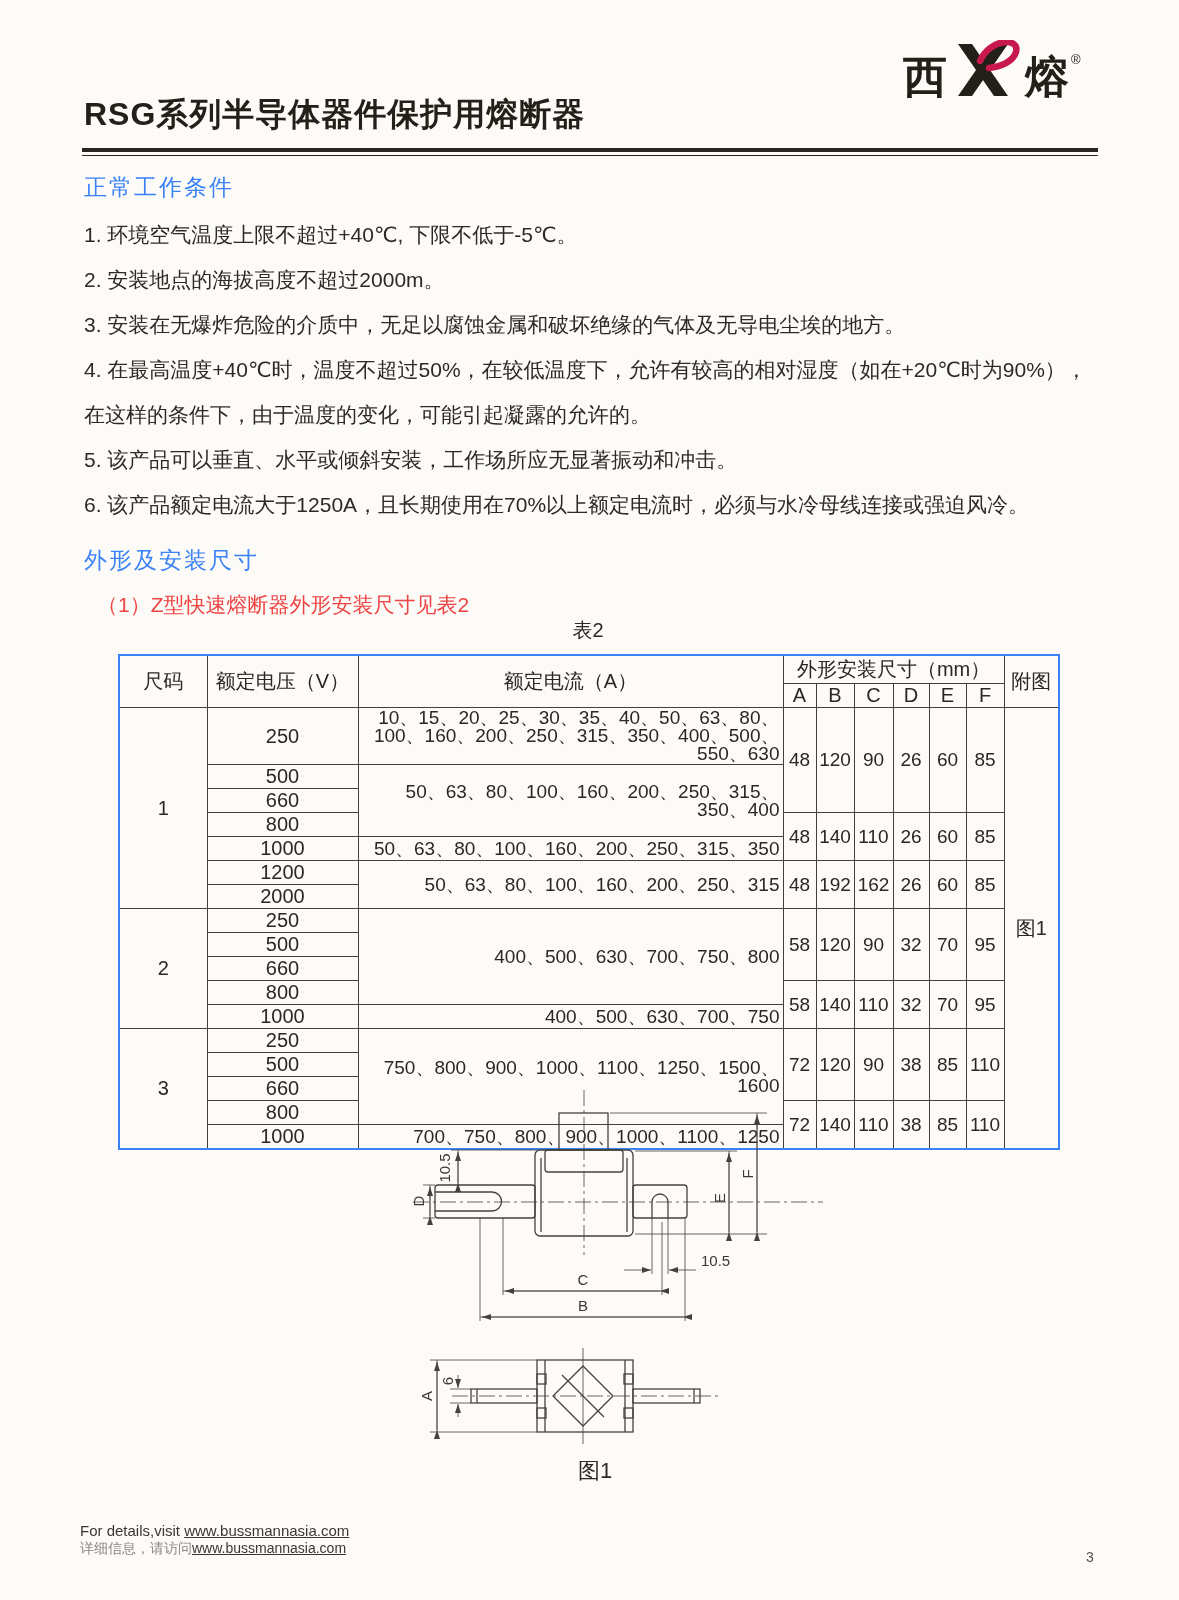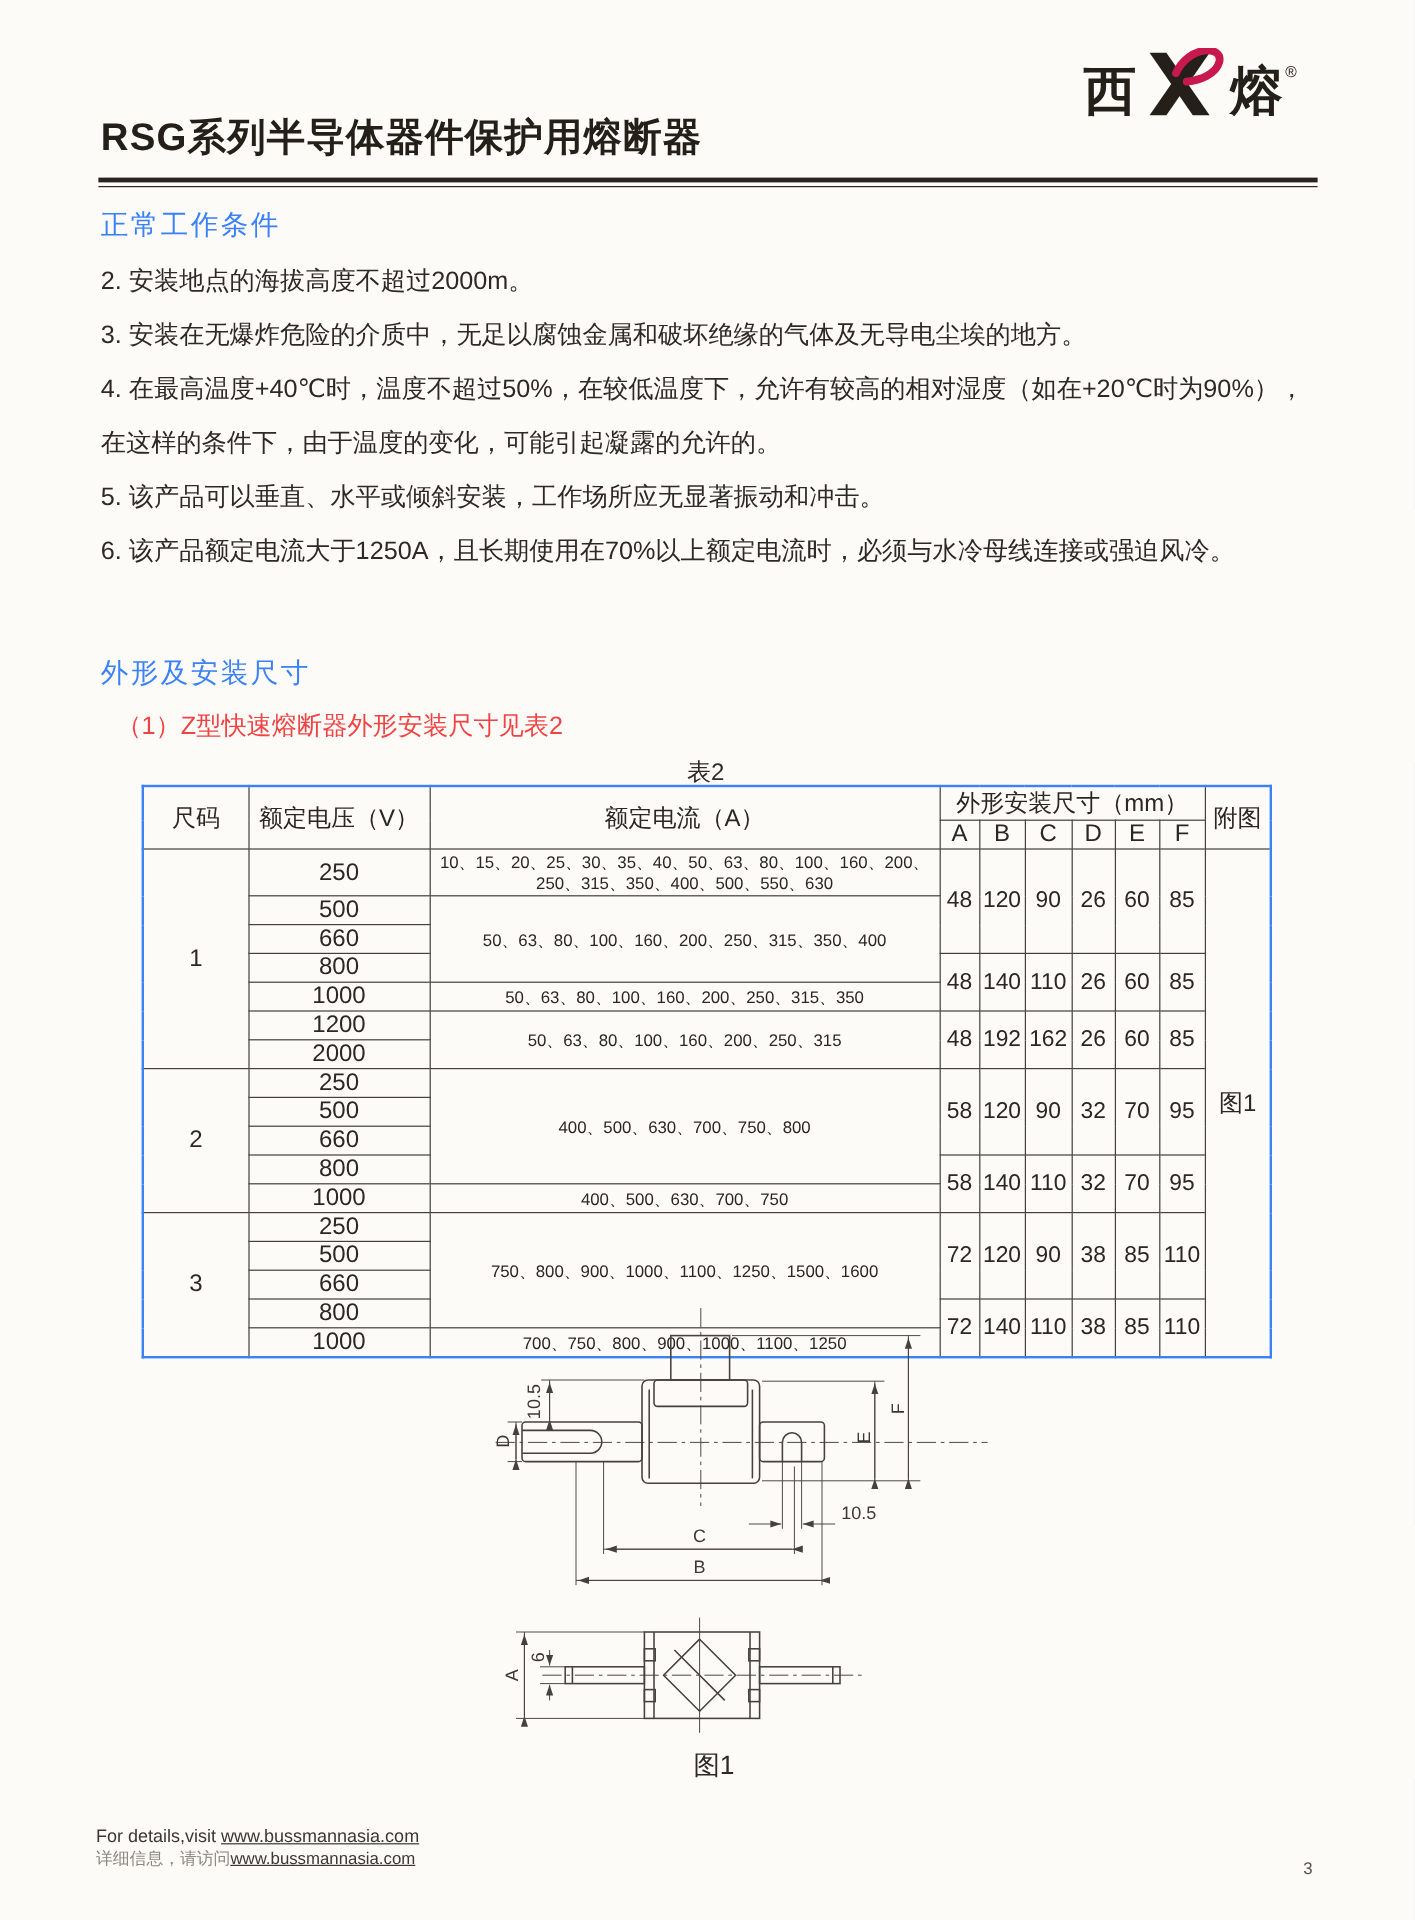--- a/index.html
+++ b/index.html
@@ -19,27 +19,27 @@
 
   
   .h2{position:absolute;font-size:23px;font-weight:400;letter-spacing:2px;color:#3b82f6;}
   .h2.one{left:84px;top:172px;}
   .h2.two{left:84px;top:545px;}
 
   .conditions{position:absolute;left:84px;top:212px;width:1012px;font-size:21px;line-height:45px;color:#2d2a26;}
   .conditions p{margin:0;}
 
   .note{position:absolute;left:97px;top:591px;font-size:21px;color:#ef4444;}
-  .tcap{position:absolute;left:118px;top:630px;width:940px;text-align:center;font-size:20px;color:#2d2a26;}
+  .tcap{position:absolute;left:118px;top:617px;width:940px;text-align:center;font-size:20px;color:#2d2a26;}
 
   
   table.spec{position:absolute;left:118px;top:654px;width:940px;border-collapse:collapse;table-layout:fixed;
              font-size:20px;color:#2b2722;border:2px solid #3b82f6;}
   table.spec td{border:1px solid #43403c;padding:0;text-align:center;vertical-align:middle;font-weight:400;overflow:hidden;}
-  table.spec td.cur{text-align:center;padding:1px 3px;font-size:14px;line-height:18px;}
+  table.spec td.cur{text-align:right;padding:1px 3px;font-size:19px;line-height:18px;}
   table.spec td.dim{font-size:19px;}
   tr.h27{height:27px;} tr.h22{height:22px;} tr.h38{height:38px;} tr.h21{height:21px;}
 
   
   .fv{position:absolute;left:375px;top:1080px;}
   .tv{position:absolute;left:400px;top:1338px;}
   .figcap{position:absolute;left:375px;top:1456px;width:440px;text-align:center;font-size:22px;color:#2d2a26;}
   svg .ln{stroke:#45423e;stroke-width:1.3;fill:none;}
   svg .dml{stroke:#45423e;stroke-width:0.8;fill:none;}
   svg .cl{stroke:#45423e;stroke-width:0.8;fill:none;stroke-dasharray:16 4 3 4;}
@@ -66,20 +66,21 @@
     <span class="han">熔</span>
     <span class="reg">®</span>
   </div>
 
   <div class="title">RSG系列半导体器件保护用熔断器</div>
   <div class="rule-thick"></div>
   <div class="rule-thin"></div>
 
   <div class="h2 one">正常工作条件</div>
   <div class="conditions">
+    <p>1. 环境空气温度上限不超过+40℃, 下限不低于-5℃。</p>
     <p>2. 安装地点的海拔高度不超过2000m。</p>
     <p>3. 安装在无爆炸危险的介质中，无足以腐蚀金属和破坏绝缘的气体及无导电尘埃的地方。</p>
     <p>4. 在最高温度+40℃时，温度不超过50%，在较低温度下，允许有较高的相对湿度（如在+20℃时为90%），在这样的条件下，由于温度的变化，可能引起凝露的允许的。</p>
     <p>5. 该产品可以垂直、水平或倾斜安装，工作场所应无显著振动和冲击。</p>
     <p>6. 该产品额定电流大于1250A，且长期使用在70%以上额定电流时，必须与水冷母线连接或强迫风冷。</p>
   </div>
 
   <div class="h2 two">外形及安装尺寸</div>
   <div class="note">（1）Z型快速熔断器外形安装尺寸见表2</div>
   <div class="tcap">表2</div>

